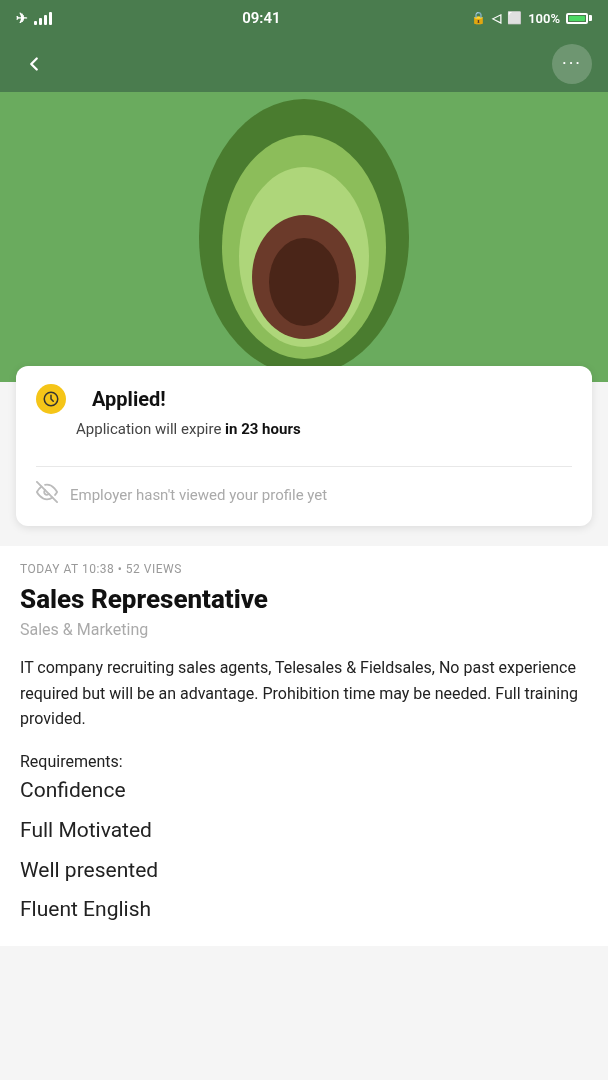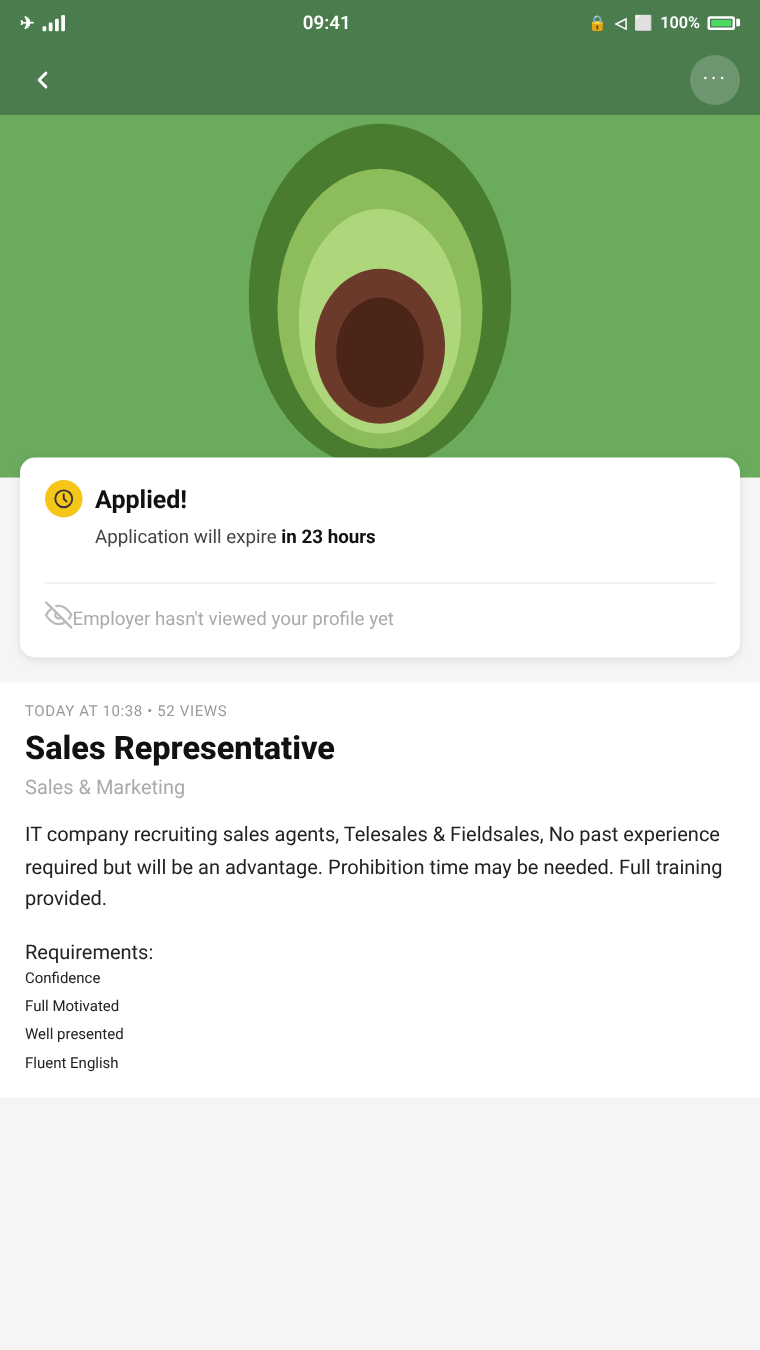--- a/index.html
+++ b/index.html
@@ -107,40 +107,41 @@
       display: flex;
       align-items: center;
       justify-content: center;
       font-size: 16px;
       flex-shrink: 0;
     }
     .applied-title {
       font-size: 20px;
       font-weight: 700;
       color: #111;
+      margin-left: 16px;
     }
     .applied-subtitle {
       font-size: 15px;
       color: #444;
       padding-left: 40px;
       margin-bottom: 28px;
     }
     .applied-subtitle strong {
       font-weight: 700;
       color: #111;
     }
     .divider {
       height: 1px;
       background: #e8e8e8;
       margin-bottom: 14px;
     }
     .profile-row {
       display: flex;
       align-items: center;
-      gap: 0;
+      gap: 12px;
     }
     .eye-off-icon {
       color: #bbb;
       font-size: 20px;
     }
     .profile-text {
       font-size: 15px;
       color: #aaa;
     }
 
@@ -172,21 +173,21 @@
       font-size: 16px;
       color: #222;
       line-height: 1.6;
       margin-bottom: 20px;
     }
     .requirements-title {
       font-size: 16px;
       color: #222;
     }
     .requirements-list {
-      font-size: 12px;
+      font-size: 21px;
       color: #222;
       line-height: 1.9;
     }
 
     
     .battery {
       display: inline-flex;
       align-items: center;
     }
     .battery-body {

